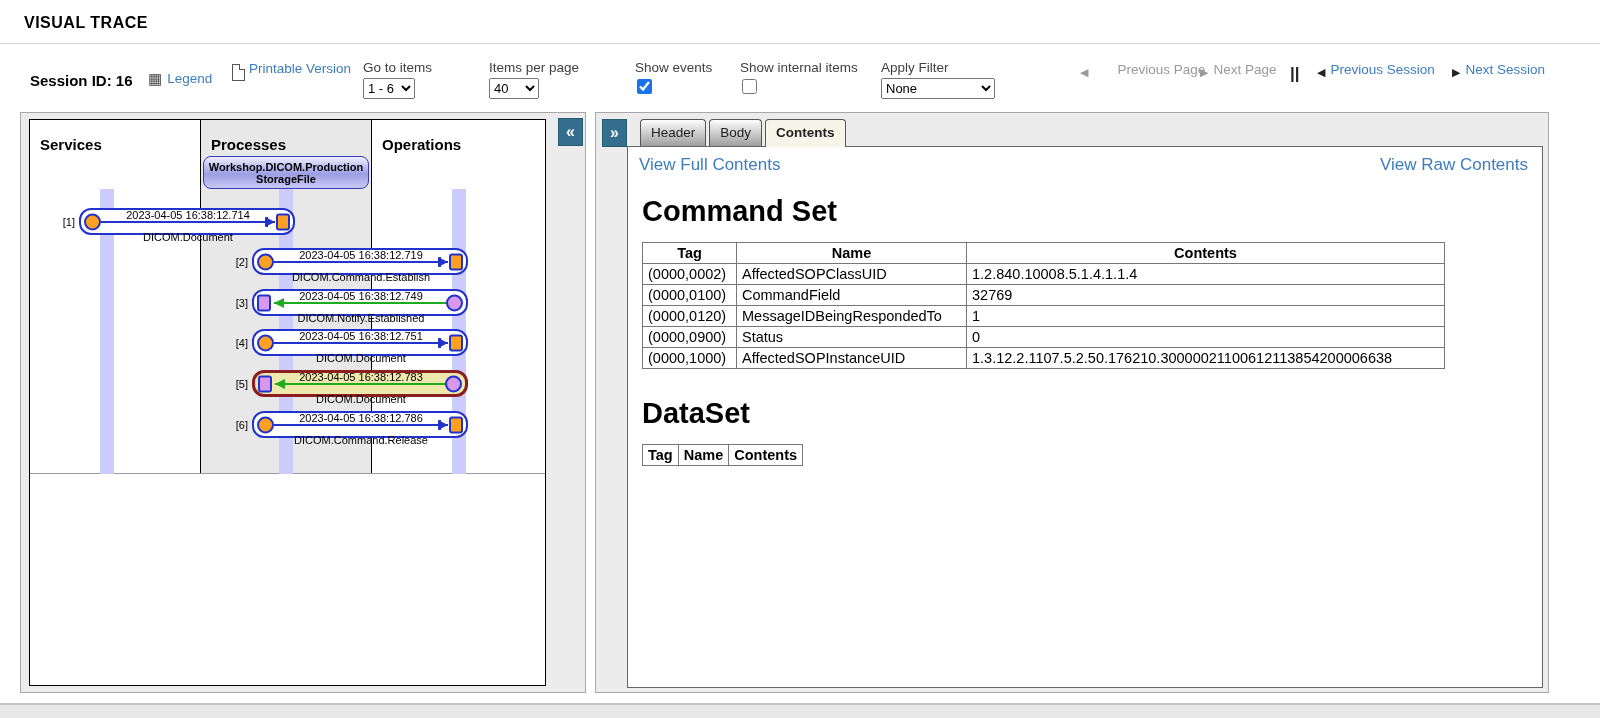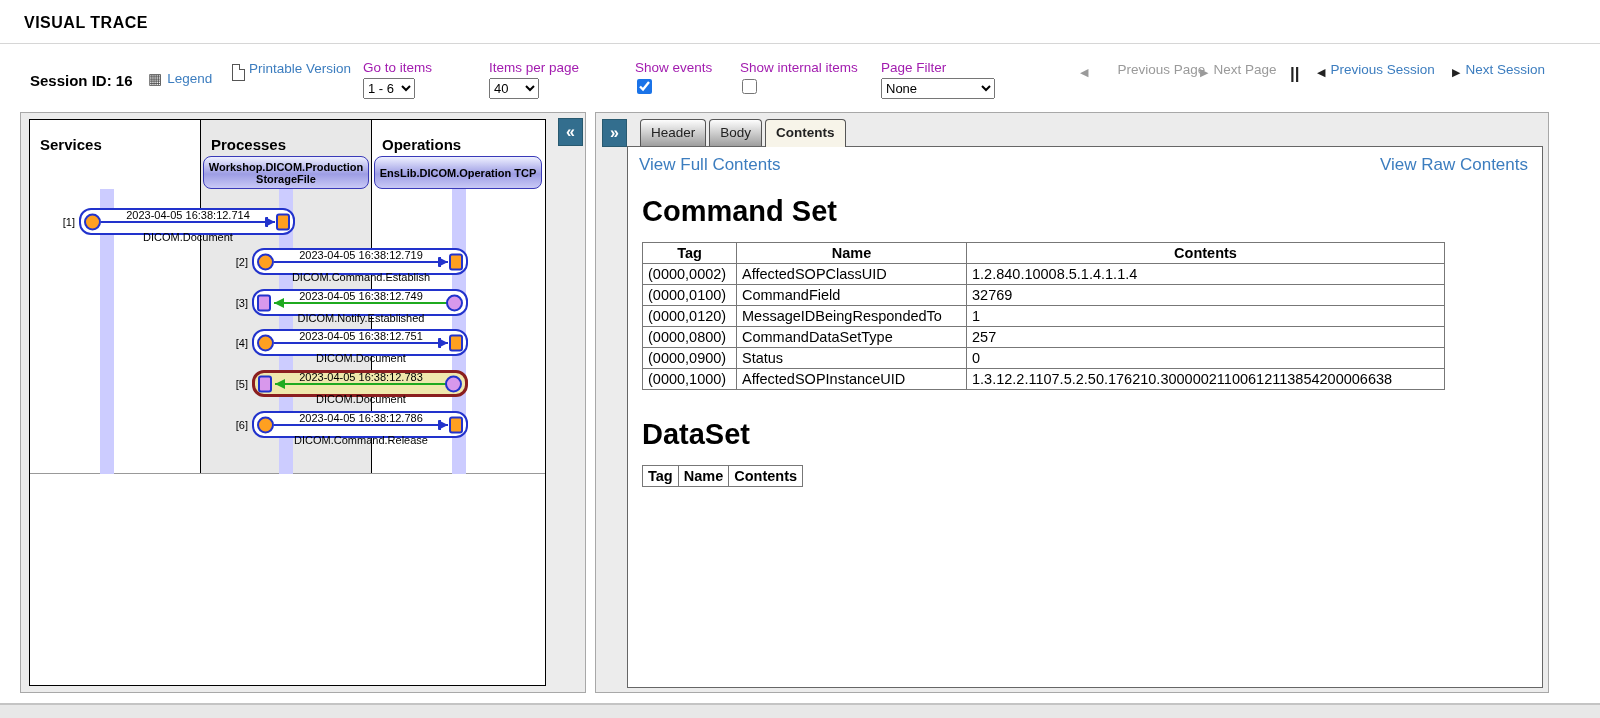--- a/index.html
+++ b/index.html
@@ -8,21 +8,21 @@
   body { position:relative; }
 
   
   .titlebar { position:absolute; left:0; top:0; width:1600px; height:44px; background:#fff;
               border-bottom:1px solid #d6d6d6; }
   .titlebar h1 { position:absolute; left:24px; top:14px; font-size:16px; letter-spacing:.5px; }
 
   
   .toolbar { position:absolute; left:0; top:44px; width:1600px; height:64px; background:#fff; }
   .tb { position:absolute; font-size:13.5px; }
-  .tb-label { font-size:13.5px; color:#a21caf; white-space:nowrap; }
+  .tb-label { font-size:13.5px; color:#404040; white-space:nowrap; }
   .sessionid { left:30px; top:28px; font-weight:bold; font-size:15px; }
   .link { color:#3c7dbf; cursor:pointer; text-decoration:none; white-space:nowrap; }
   .legend { left:148px; top:27px; display:flex; align-items:center; gap:5px; }
   .grid-icon { font-size:15px; color:#444; line-height:14px; }
   .printable { left:232px; top:17px; display:flex; gap:4px; }
   .page-icon { width:13px; height:17px; border:1.5px solid #555; background:#fff; position:relative; margin-top:3px; }
   .page-icon::after { content:""; position:absolute; right:-1px; top:-1px; width:0; height:0;
                       border-left:5px solid #fff; border-top:5px solid #fff;
                       box-shadow:-1px 1px 0 #555; }
   .two-line { line-height:16px; }
@@ -166,21 +166,21 @@
     <span class="tb-label">Show events</span>
     <input type="checkbox" checked="" style="">
   </div>
 
   <div class="ctrl-group showint">
     <span class="tb-label">Show internal items</span>
     <input type="checkbox" style="">
   </div>
 
   <div class="ctrl-group filter">
-    <span class="tb-label">Page Filter</span>
+    <span class="tb-label">Apply Filter</span>
     <select>
       <option>None</option>
     </select>
   </div>
 
   <div class="tb pager prevpage disabled-link">
     <span class="tri">◀</span>
     <span class="two-line" style="width:60px;padding-left:24px;">Previous Page</span>
   </div>
   <div class="tb pager nextpage disabled-link">
@@ -203,21 +203,20 @@
     <div class="lanes">
       <div class="lane lane-services">
         <div class="lane-title">Services</div>
       </div>
       <div class="lane lane-processes">
         <div class="lane-title">Processes</div>
         <div class="host-box host-processes">Workshop.DICOM.Production StorageFile</div>
       </div>
       <div class="lane lane-operations">
         <div class="lane-title">Operations</div>
-        <div class="host-box host-operations">EnsLib.DICOM.Operation TCP</div>
       </div>
       <div class="lifeline ll-services"></div>
       <div class="lifeline ll-processes"></div>
       <div class="lifeline ll-operations"></div>
       <div id="msg-layer">
           <div class="msg-row dir-right" style="top: 88px; left: 49px;">
             <span class="msg-index">[1]</span>
             <div class="msg-box">
               <div class="ep ep-left ep-circle ep-orange"></div>
               <div class="arrow"></div>
@@ -324,25 +323,20 @@
           </tr>
           <tr>
             <td>(0000,0100)</td>
             <td>CommandField</td>
             <td>32769</td>
           </tr>
           <tr>
             <td>(0000,0120)</td>
             <td>MessageIDBeingRespondedTo</td>
             <td>1</td>
-          </tr>
-          <tr>
-            <td>(0000,0800)</td>
-            <td>CommandDataSetType</td>
-            <td>257</td>
           </tr>
           <tr>
             <td>(0000,0900)</td>
             <td>Status</td>
             <td>0</td>
           </tr>
           <tr>
             <td>(0000,1000)</td>
             <td>AffectedSOPInstanceUID</td>
             <td>1.3.12.2.1107.5.2.50.176210.30000021100612113854200006638</td>

